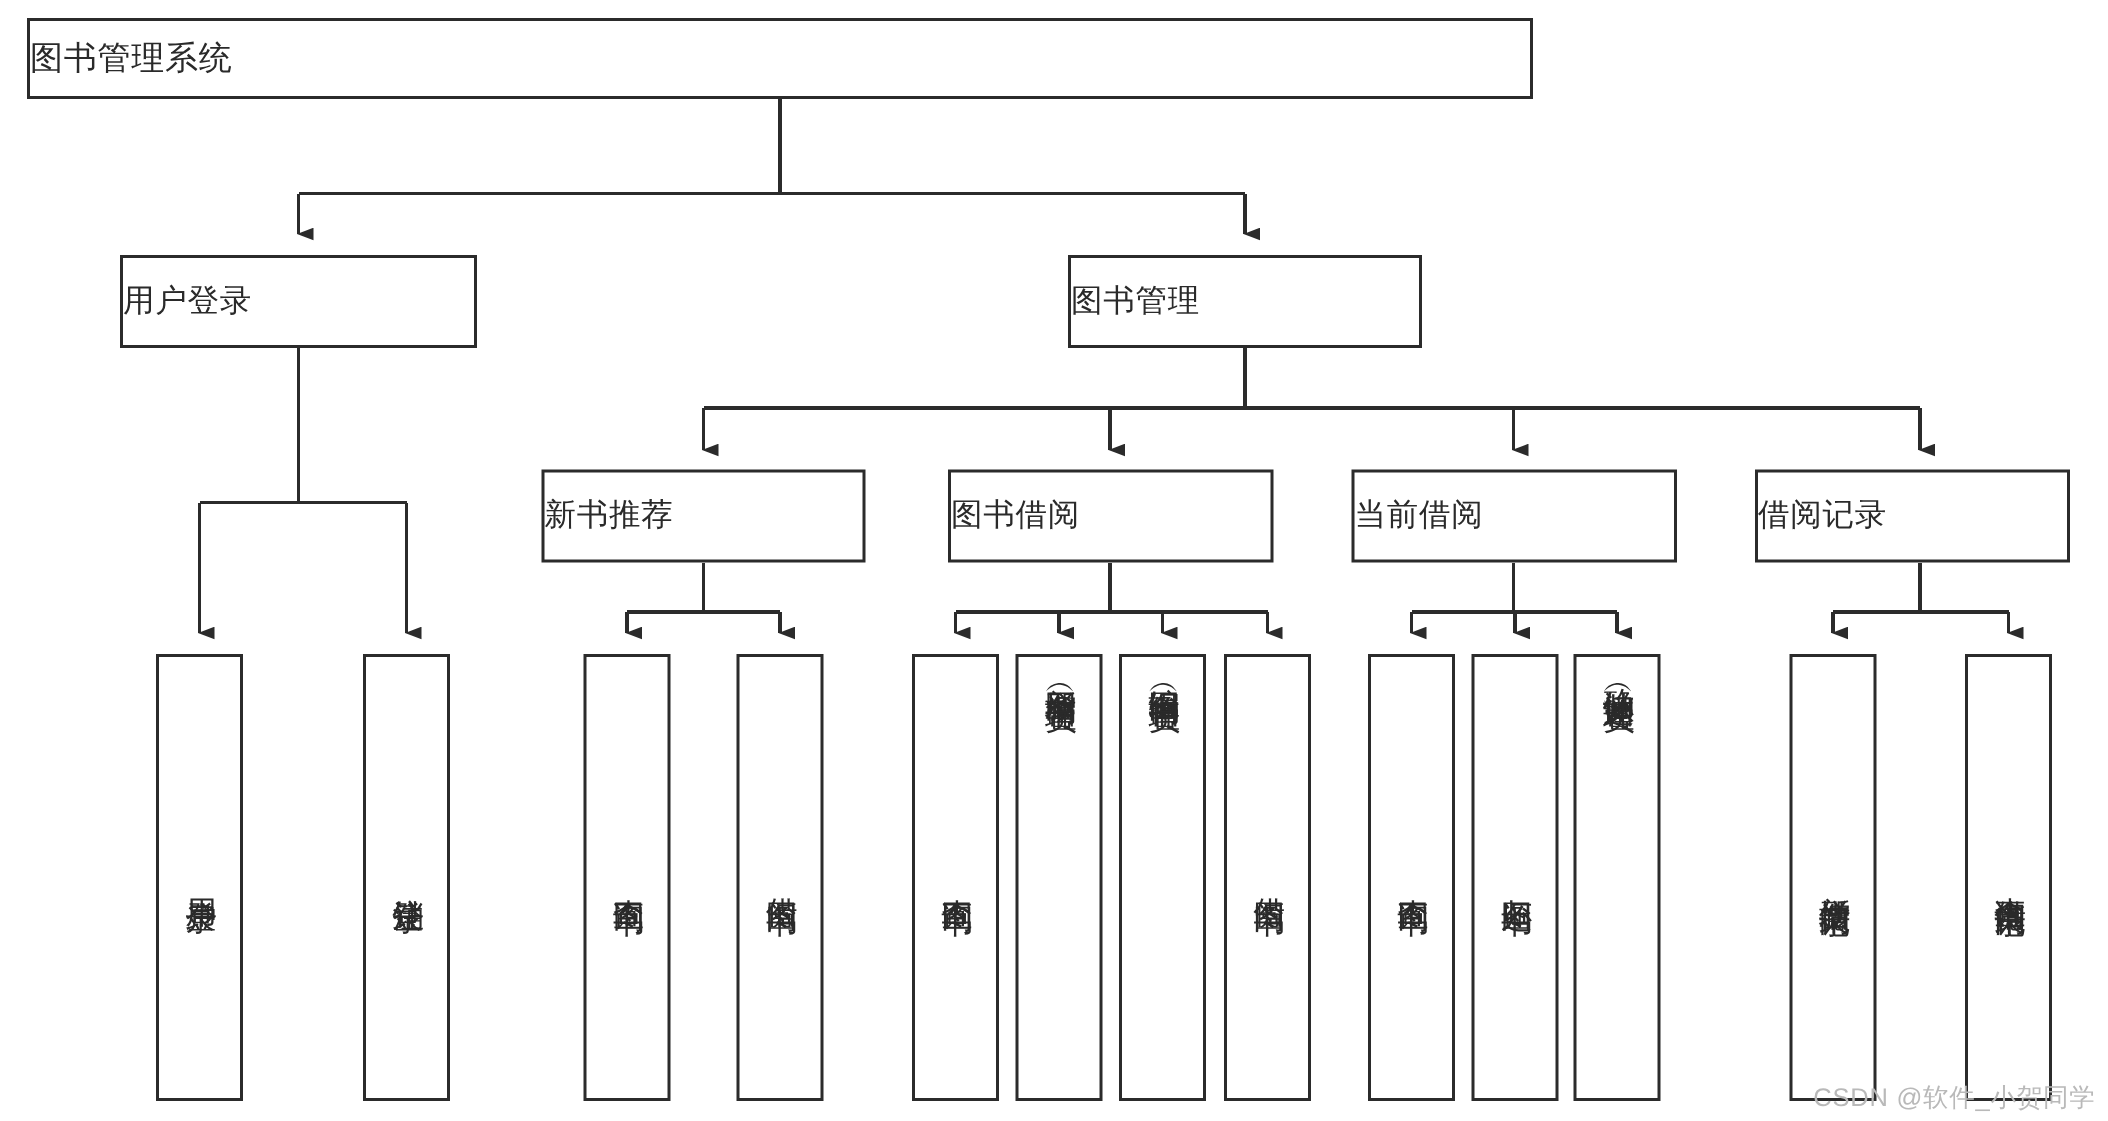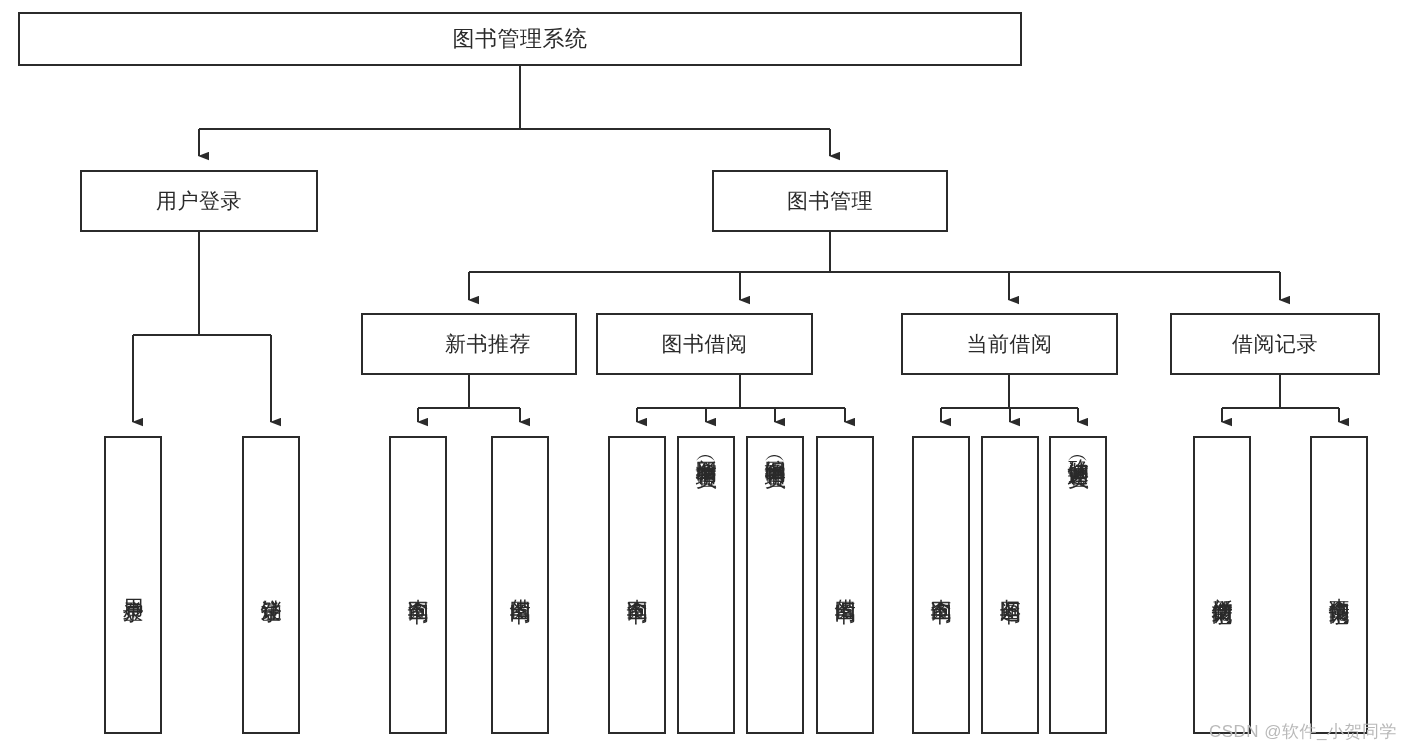--- a/index.html
+++ b/index.html
@@ -25,21 +25,21 @@
     width: 1405px;
     height: 747px;
   }
   .node {
     position: absolute;
     box-sizing: border-box;
     border: 2px solid #2b2b2b;
     background: #ffffff;
     display: flex;
     align-items: center;
-    justify-content: center;
+    justify-content: flex-start;
     color: #2a2a2a;
     z-index: 3;
   }
   .node .node-label {
     display: block;
     text-align: center;
     line-height: 1.18;
     letter-spacing: 0.5px;
     white-space: nowrap;
   }
@@ -138,24 +138,24 @@
     <span class="node-label">图书管理系统</span>
   </div>
 
   <div class="node horizontal" style="left:80px; top:170px; width:238px; height:62px;">
     <span class="node-label">用户登录</span>
   </div>
   <div class="node horizontal" style="left:712px; top:170px; width:236px; height:62px;">
     <span class="node-label">图书管理</span>
   </div>
 
-  <div class="node horizontal" style="left:361px; top:313px; width:216px; height:62px;padding-left:38px;">
+  <div class="node horizontal" style="left:361px; top:313px; width:216px; height:62px;">
     <span class="node-label">新书推荐</span>
   </div>
-  <div class="node horizontal" style="left:596px; top:313px; width:217px; height:62px;">
+  <div class="node horizontal" style="left:632px; top:313px; width:217px; height:62px;">
     <span class="node-label">图书借阅</span>
   </div>
   <div class="node horizontal" style="left:901px; top:313px; width:217px; height:62px;">
     <span class="node-label">当前借阅</span>
   </div>
   <div class="node horizontal" style="left:1170px; top:313px; width:210px; height:62px;">
     <span class="node-label">借阅记录</span>
   </div>
 
   <div class="node vertical short" style="left:104px; top:436px; width:58px; height:298px;">

